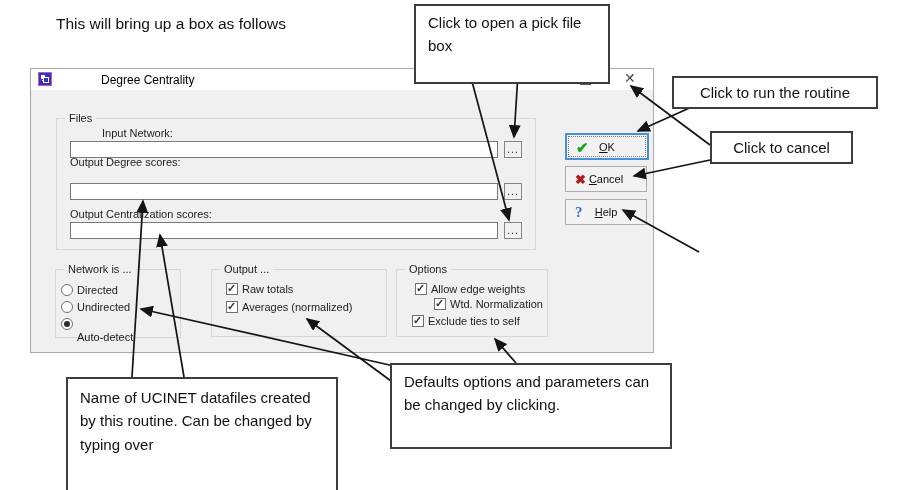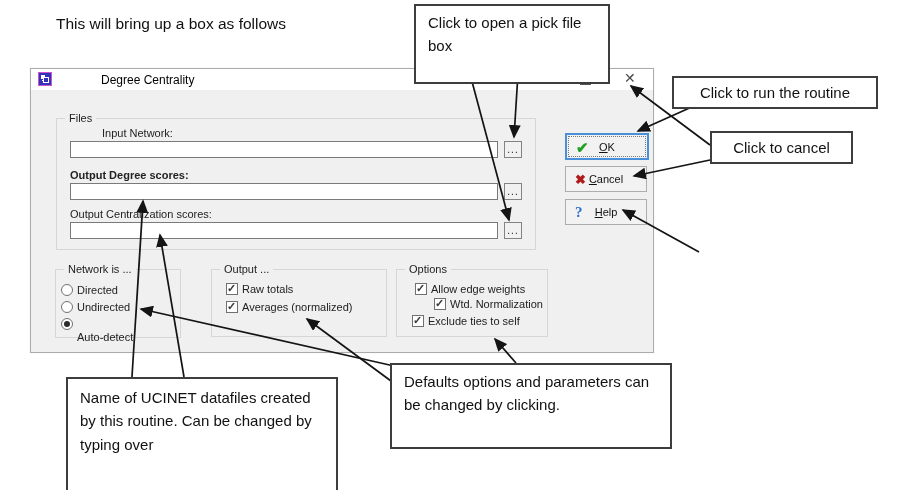--- a/index.html
+++ b/index.html
@@ -86,21 +86,21 @@
     </div>
     <div class="abs" id="min-btn"></div>
 
     <div class="abs group" id="files-group">
       <span class="group-label">Files</span>
 
       <div class="abs field-label" style="left:13px;top:8px;margin-left:32px;">Input Network:</div>
       <input class="abs txt-input" style="left: 13px; top: 22px;" value="">
       <button class="abs browse-btn" style="left:447px;top:22px;">...</button>
 
-      <div class="abs field-label" style="left:13px;top:50px;font-weight:bold;">Output Degree scores:</div>
+      <div class="abs field-label" style="left:13px;top:37px;">Output Degree scores:</div>
       <input class="abs txt-input" style="left: 13px; top: 64px;" value="">
       <button class="abs browse-btn" style="left:447px;top:64px;">...</button>
 
       <div class="abs field-label" style="left:13px;top:89px;">Output Centralization scores:</div>
       <input class="abs txt-input" style="left: 13px; top: 103px;" value="">
       <button class="abs browse-btn" style="left:447px;top:103px;">...</button>
     </div>
 
     <div class="abs group" id="network-group">
       <span class="group-label">Network is ...</span>

